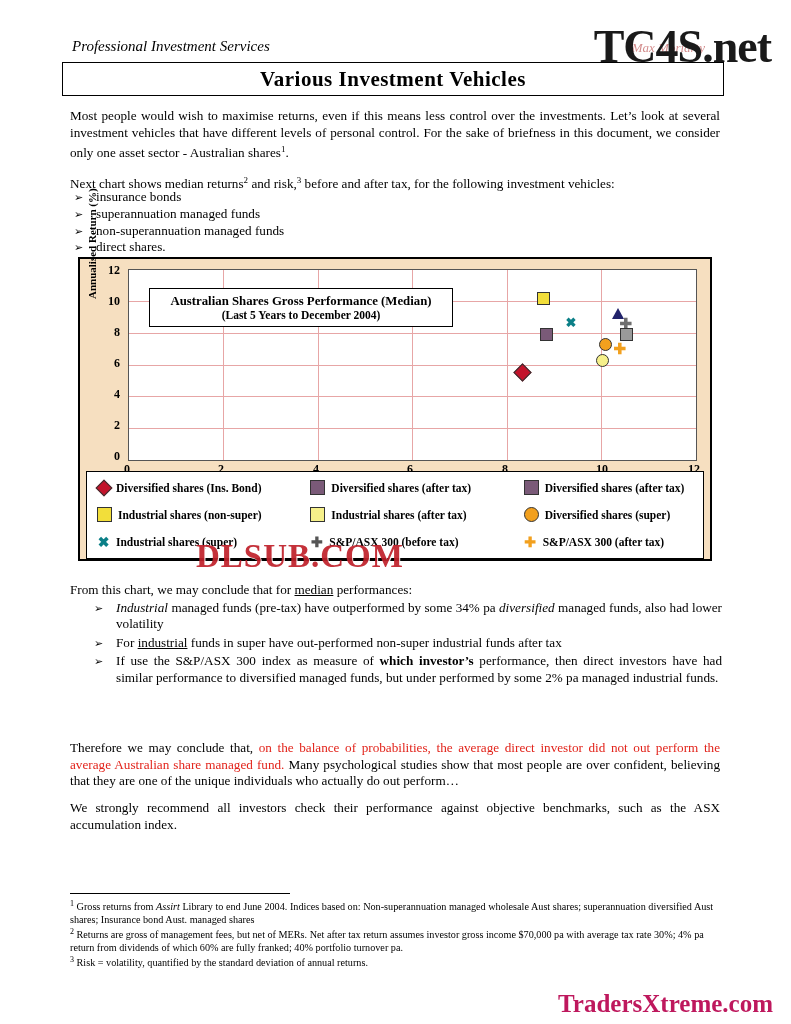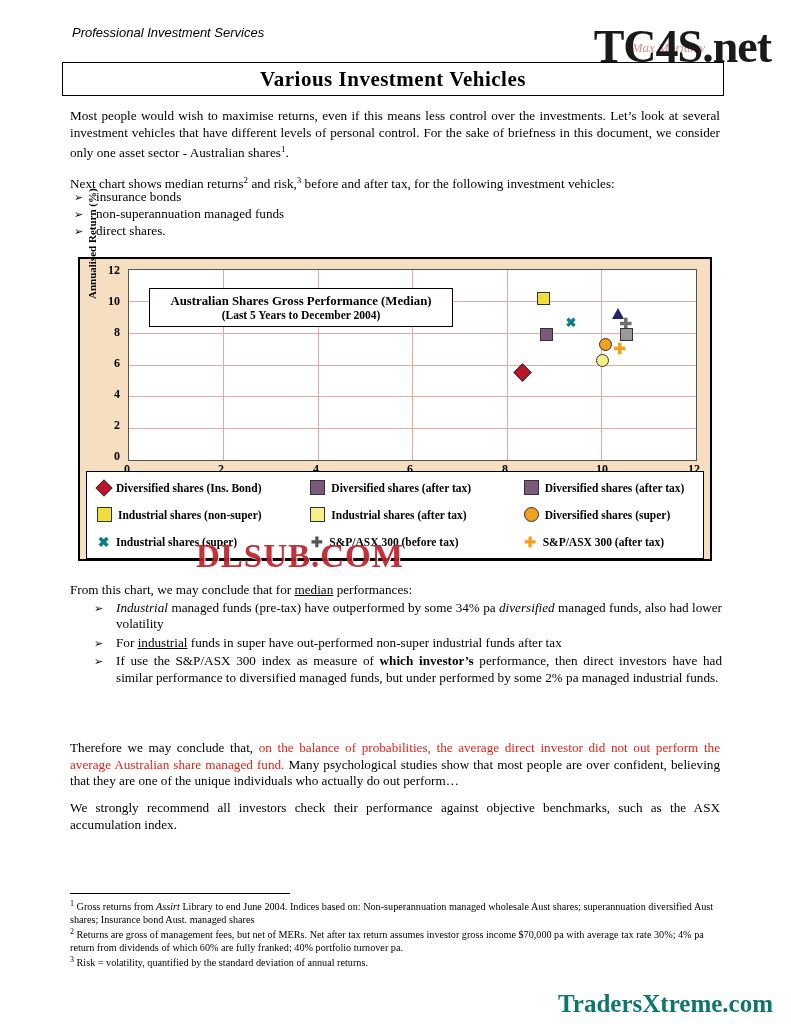--- a/index.html
+++ b/index.html
@@ -9,22 +9,22 @@
     font-family:"Liberation Serif", serif;
     color:#000;
     position:relative;
     overflow:hidden;
   }
   .page{position:relative;width:791px;height:1024px;}
 
   
   .hdr{position:absolute;left:0;right:0;top:14px;height:46px;}
   .hdr-left{
-    position:absolute;left:72px;top:11px;
-    font-style:italic;font-size:13px;font-family:Liberation Sans, sans-serif;
+    position:absolute;left:72px;top:24px;
+    font-style:italic;font-size:15px;font-family:Liberation Serif, serif;
   }
   .brand{
     position:absolute;right:20px;top:6px;
     font-family:"Liberation Serif",serif;
     font-weight:bold;font-size:46px;letter-spacing:-1px;
     color:#1a1a1a;
   }
   .brand-ghost{
     position:absolute;right:86px;top:26px;
     font-size:13px;color:#b03030;opacity:.55;font-style:italic;
@@ -134,21 +134,21 @@
   .p5{left:70px;top:800px;width:650px;}
 
   
   .fnrule{position:absolute;left:70px;top:893px;width:220px;border-top:1px solid #000;}
   .fn{position:absolute;left:70px;top:898px;width:660px;font-size:10.2px;line-height:12.4px;}
   .fn sup{font-size:8px;}
 
   .footer-brand{
     position:absolute;right:18px;bottom:6px;
     font-family:"Liberation Serif",serif;font-weight:bold;font-size:25px;
-    color:#0f766e;
+    color:#be185d;
     margin-top:44px;
   }
   u{text-decoration:underline;}
   i{font-style:italic;}
   b{font-weight:bold;}
 </style>
 </head>
 <body>
 
 <div class="page">
@@ -167,20 +167,21 @@
     <span>Most people would wish to maximise returns, even if this means less control over the investments. Let’s look at several investment vehicles that have different levels of personal control. For the sake of briefness in this document, we consider only one asset sector - Australian shares</span><sup>1</sup><span>.</span>
   </div>
 
   <div class="para p2">
     <span>Next chart shows median returns</span><sup>2</sup><span> and risk,</span><sup>3</sup><span> before and after tax, for the following investment vehicles:</span>
   </div>
 
   <div class="list1">
     <ul class="bul">
       <li>insurance bonds</li>
+      <li>superannuation managed funds</li>
       <li>non-superannuation managed funds</li>
       <li>direct shares.</li>
     </ul>
   </div>
 
   <div class="chartwrap">
 
     <div class="axis-y-label">Annualised Return (%)</div>
 
     <div class="ytick" style="top:4px;">12</div>

